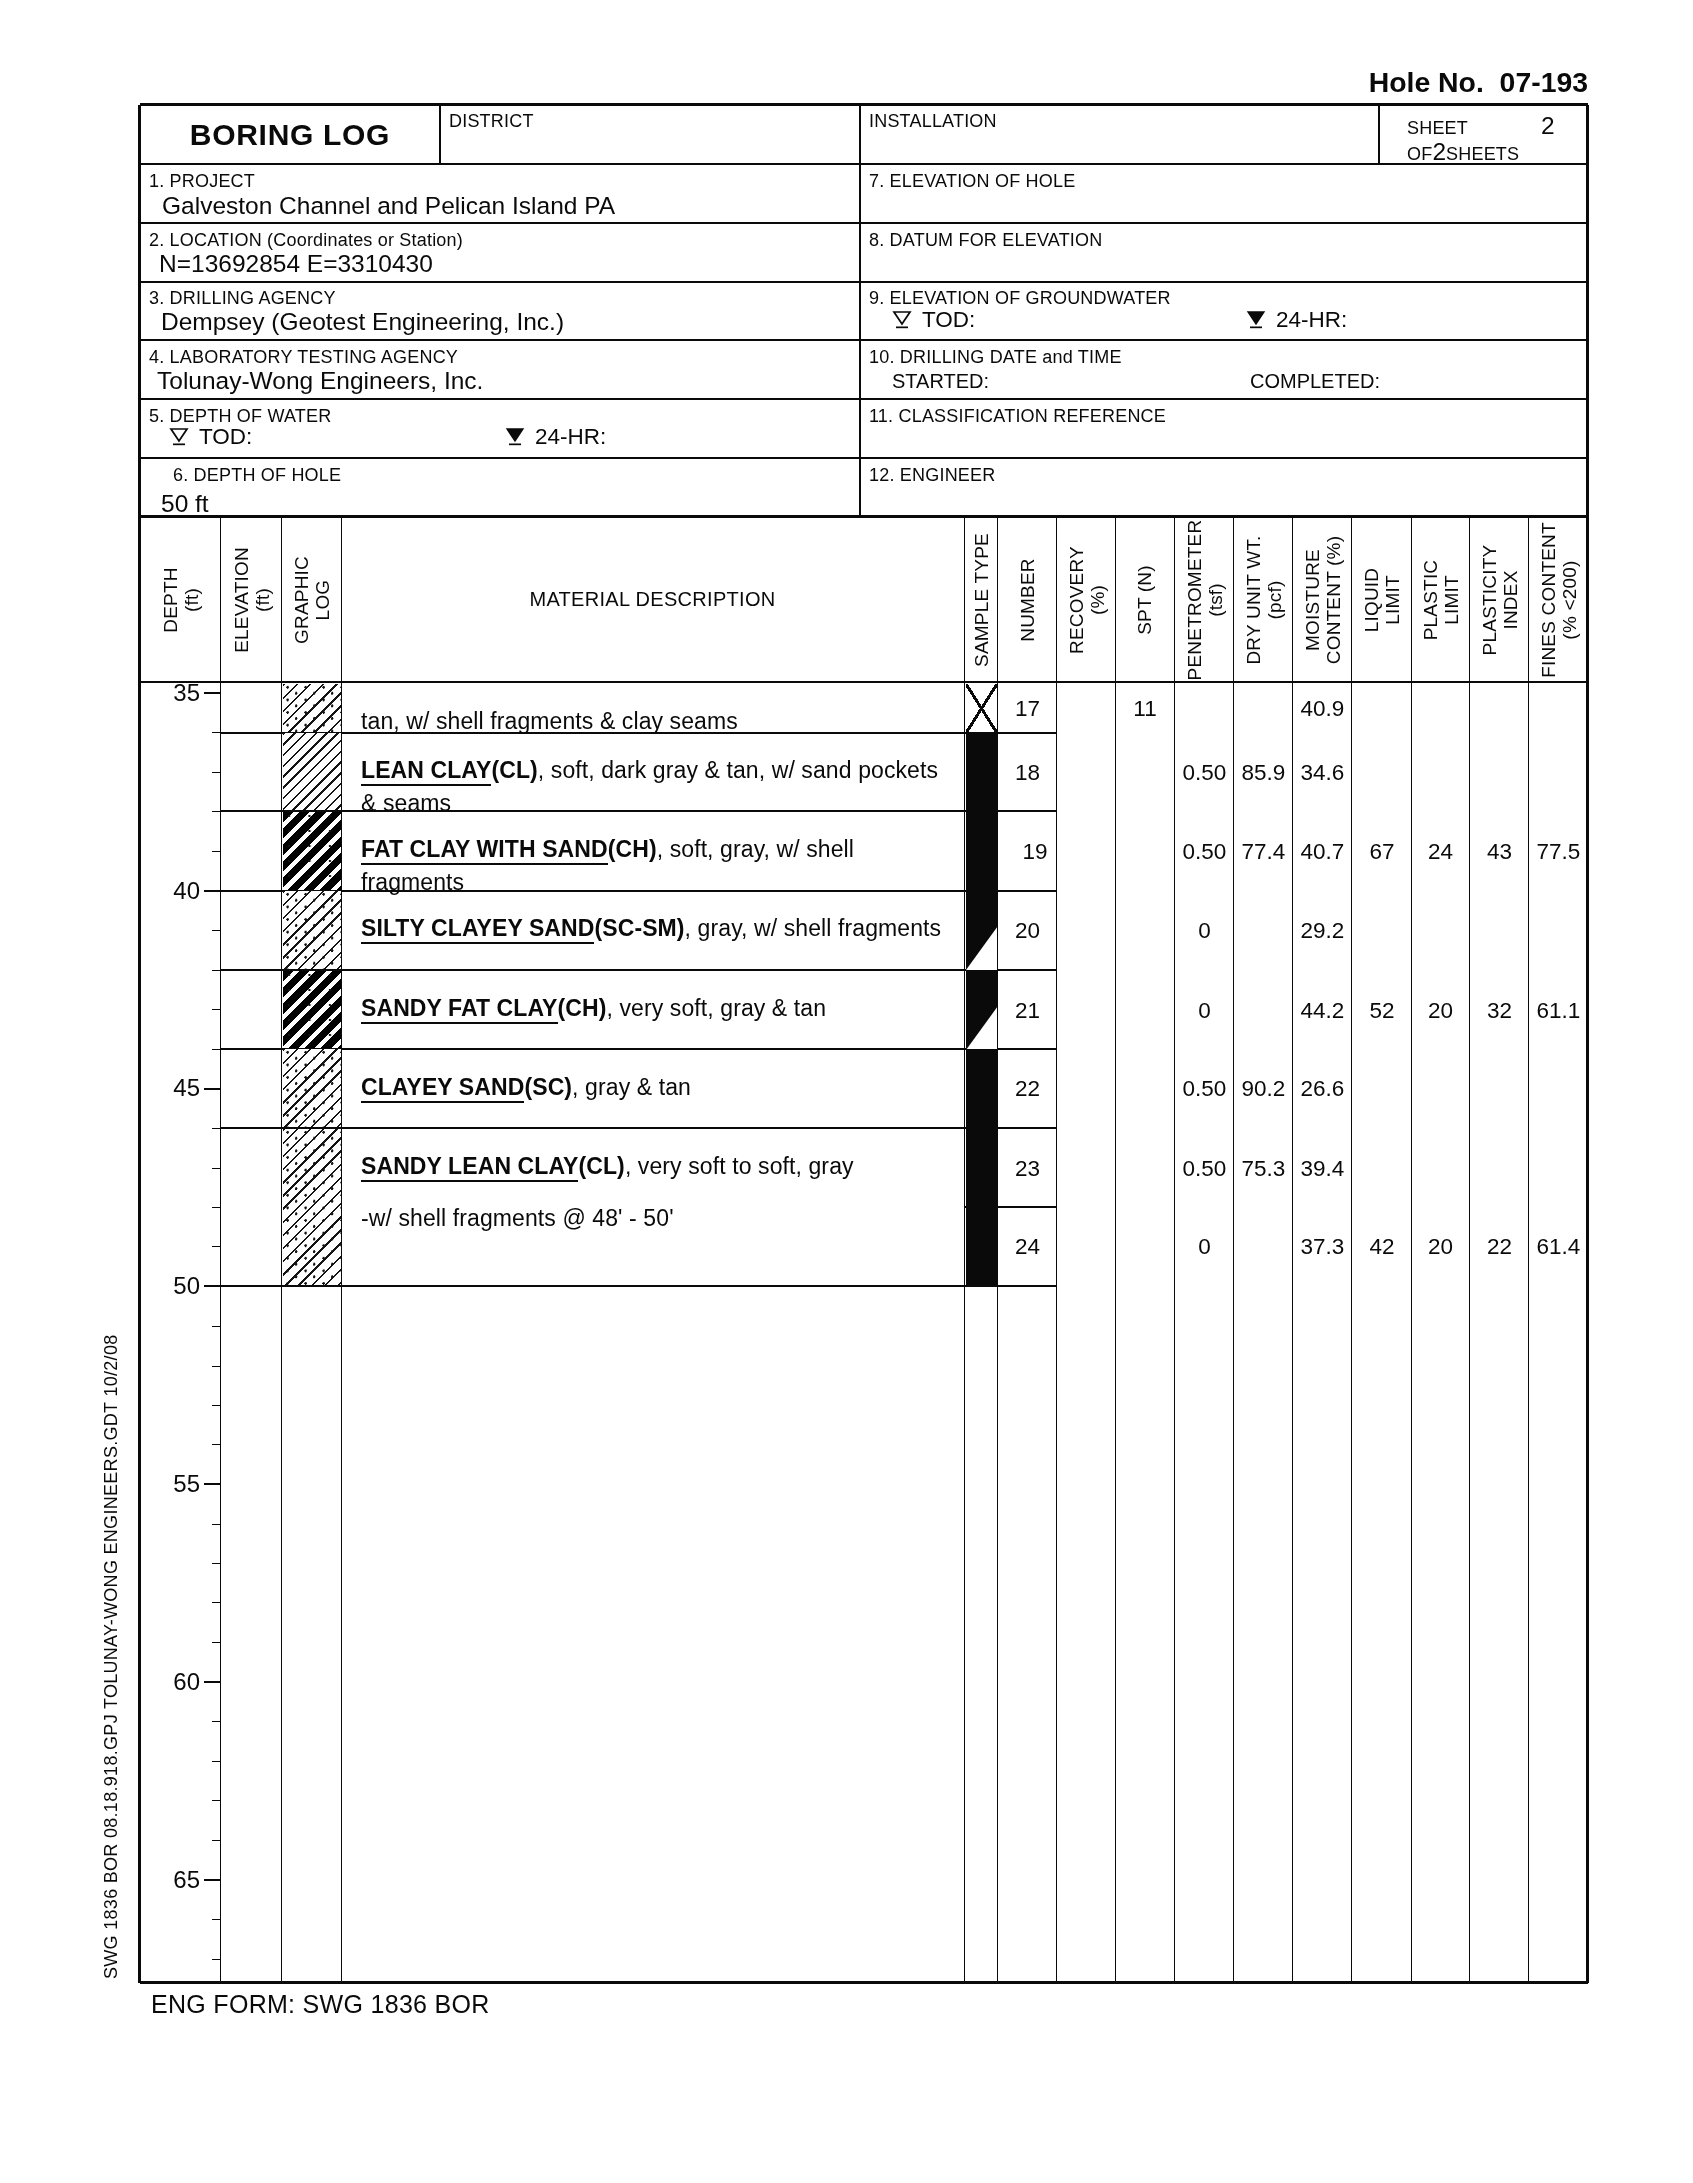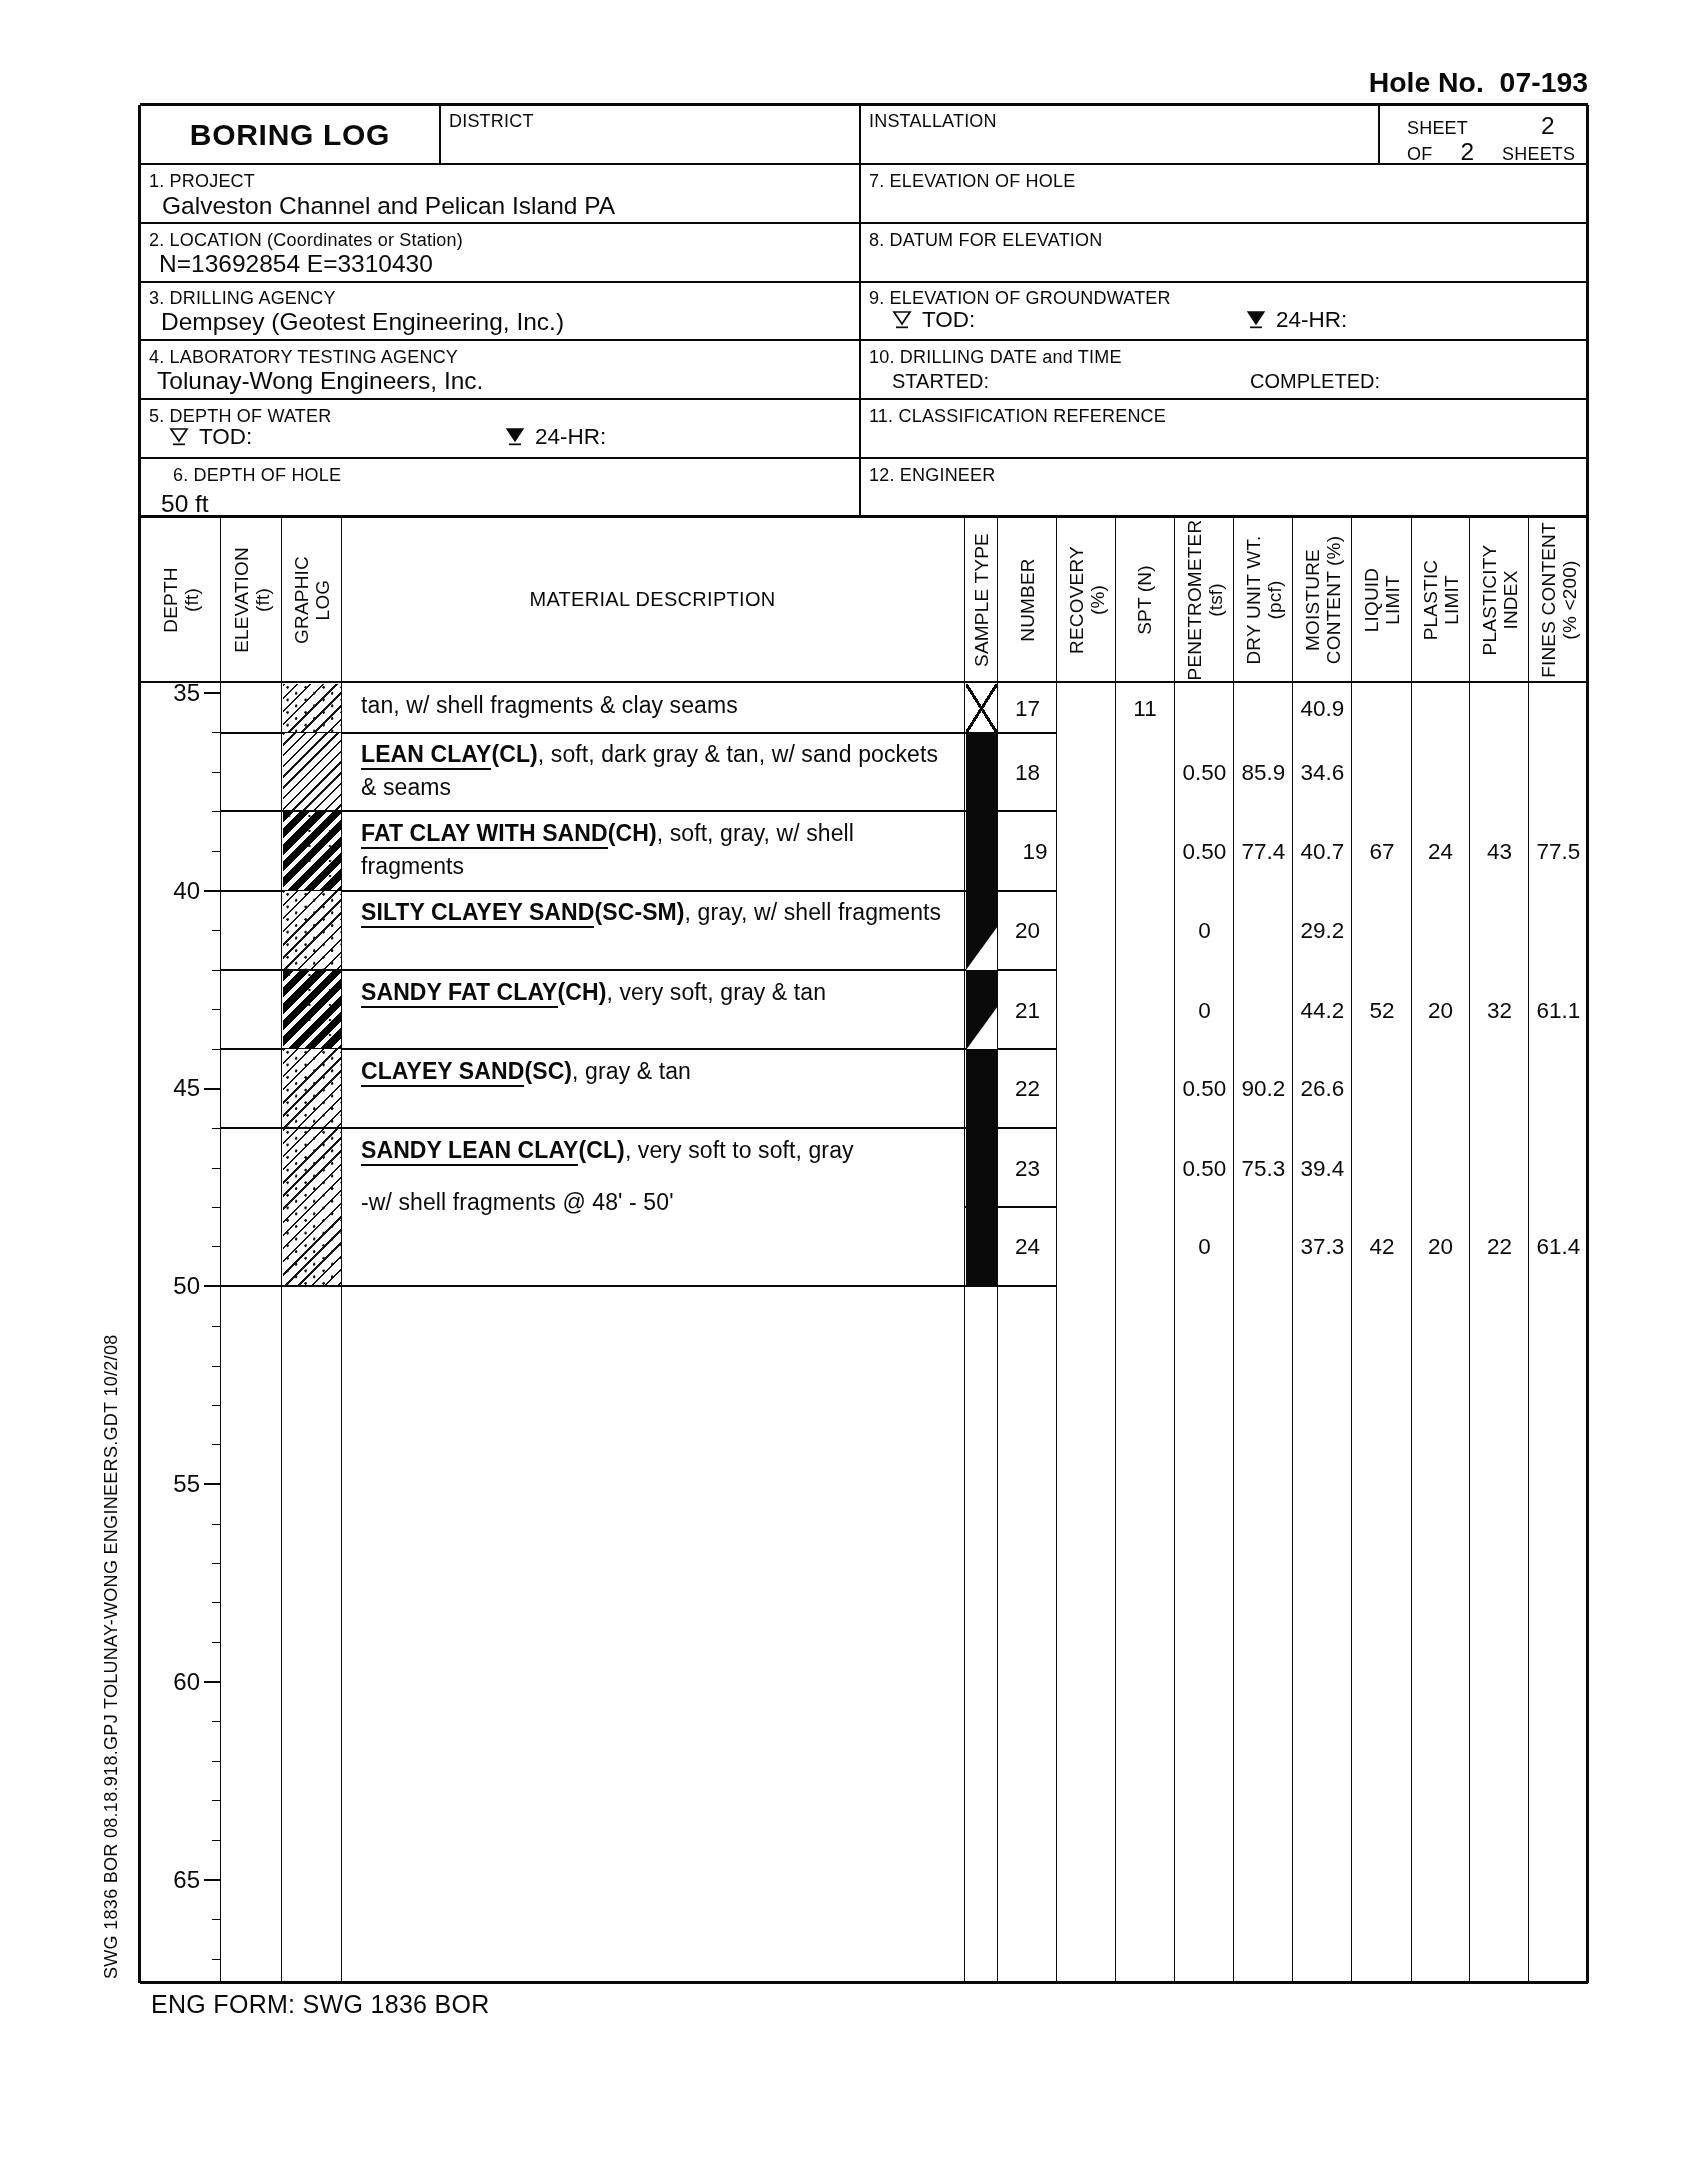--- a/index.html
+++ b/index.html
@@ -10,21 +10,21 @@
   .vline{position:absolute;background:#0a0a0a;}
   .lbl{font-size:18px;letter-spacing:0.2px;}
   .val{font-size:24.5px;}
   .titlebox{display:flex;align-items:center;justify-content:center;font-weight:bold;font-size:30px;letter-spacing:0.7px;}
   .holeno{font-weight:bold;font-size:28.4px;}
   .sheetline{display:flex;align-items:baseline;}
   .vhead{position:absolute;}
   .vhead>span{position:absolute;left:50%;top:50%;transform:translate(-50%,-50%) rotate(-90deg);
       white-space:pre-line;text-align:center;font-size:19px;line-height:1.12;width:163px;letter-spacing:0.2px;}
   .deschead{position:absolute;display:flex;align-items:center;justify-content:center;font-size:20px;letter-spacing:0.3px;}
-  .desc-block{position:absolute;font-size:23px;line-height:1.42;letter-spacing:0.1px;}
+  .desc-block{position:absolute;font-size:23px;line-height:1.42;letter-spacing:0.1px;margin-top:16px;}
   .soil-name{font-weight:bold;border-bottom:2.6px solid #0a0a0a;padding-bottom:0.7px;}
   .soil-code{font-weight:bold;}
   .pat{position:absolute;left:283px;width:58px;background-color:#fff;}
   .pat-diag{background-image:repeating-linear-gradient(135deg,#141414 0 1.7px,transparent 1.7px 7.6px);}
   .pat-diag-dots{background-image:
       radial-gradient(circle at 4.6px 3.3px,#141414 1.1px,transparent 1.5px),
       radial-gradient(circle at 13.2px 9.3px,#141414 1.1px,transparent 1.5px),
       repeating-linear-gradient(135deg,#141414 0 1.7px,transparent 1.7px 9.3px);
       background-size:18px 12.6px,18px 12.6px,auto;}
   .pat-diag-thick{background-image:
@@ -55,21 +55,21 @@
   </div>
 
   <div class="abs titlebox" style="left:140px;top:105px;width:300px;height:60px;">BORING LOG</div>
   <div class="abs lbl" style="left:449px;top:111px;">DISTRICT</div>
   <div class="abs lbl" style="left:869px;top:111px;">INSTALLATION</div>
   <div class="abs" style="left:1379px;top:105px;width:208px;height:60px;">
     <div class="sheetline" style="position:absolute;left:28px;top:6.6px;gap:73px;">
       <span class="lbl">SHEET</span>
       <span style="font-size:24.5px;">2</span>
     </div>
-    <div class="sheetline" style="position:absolute;left:28px;top:33px;gap:28px;">
+    <div class="sheetline" style="position:absolute;left:28px;top:33px;">
       <span class="lbl">OF</span>
       <span style="font-size:24.5px;">2</span>
       <span class="lbl">SHEETS</span>
     </div>
   </div>
 
   <div class="abs lbl" style="left:149px;top:171px;">1. PROJECT</div>
   <div class="abs val" style="left:162px;top:192px;">Galveston Channel and Pelican Island PA</div>
 
   <div class="abs lbl" style="left:149px;top:230px;">2. LOCATION (Coordinates or Station)</div>

